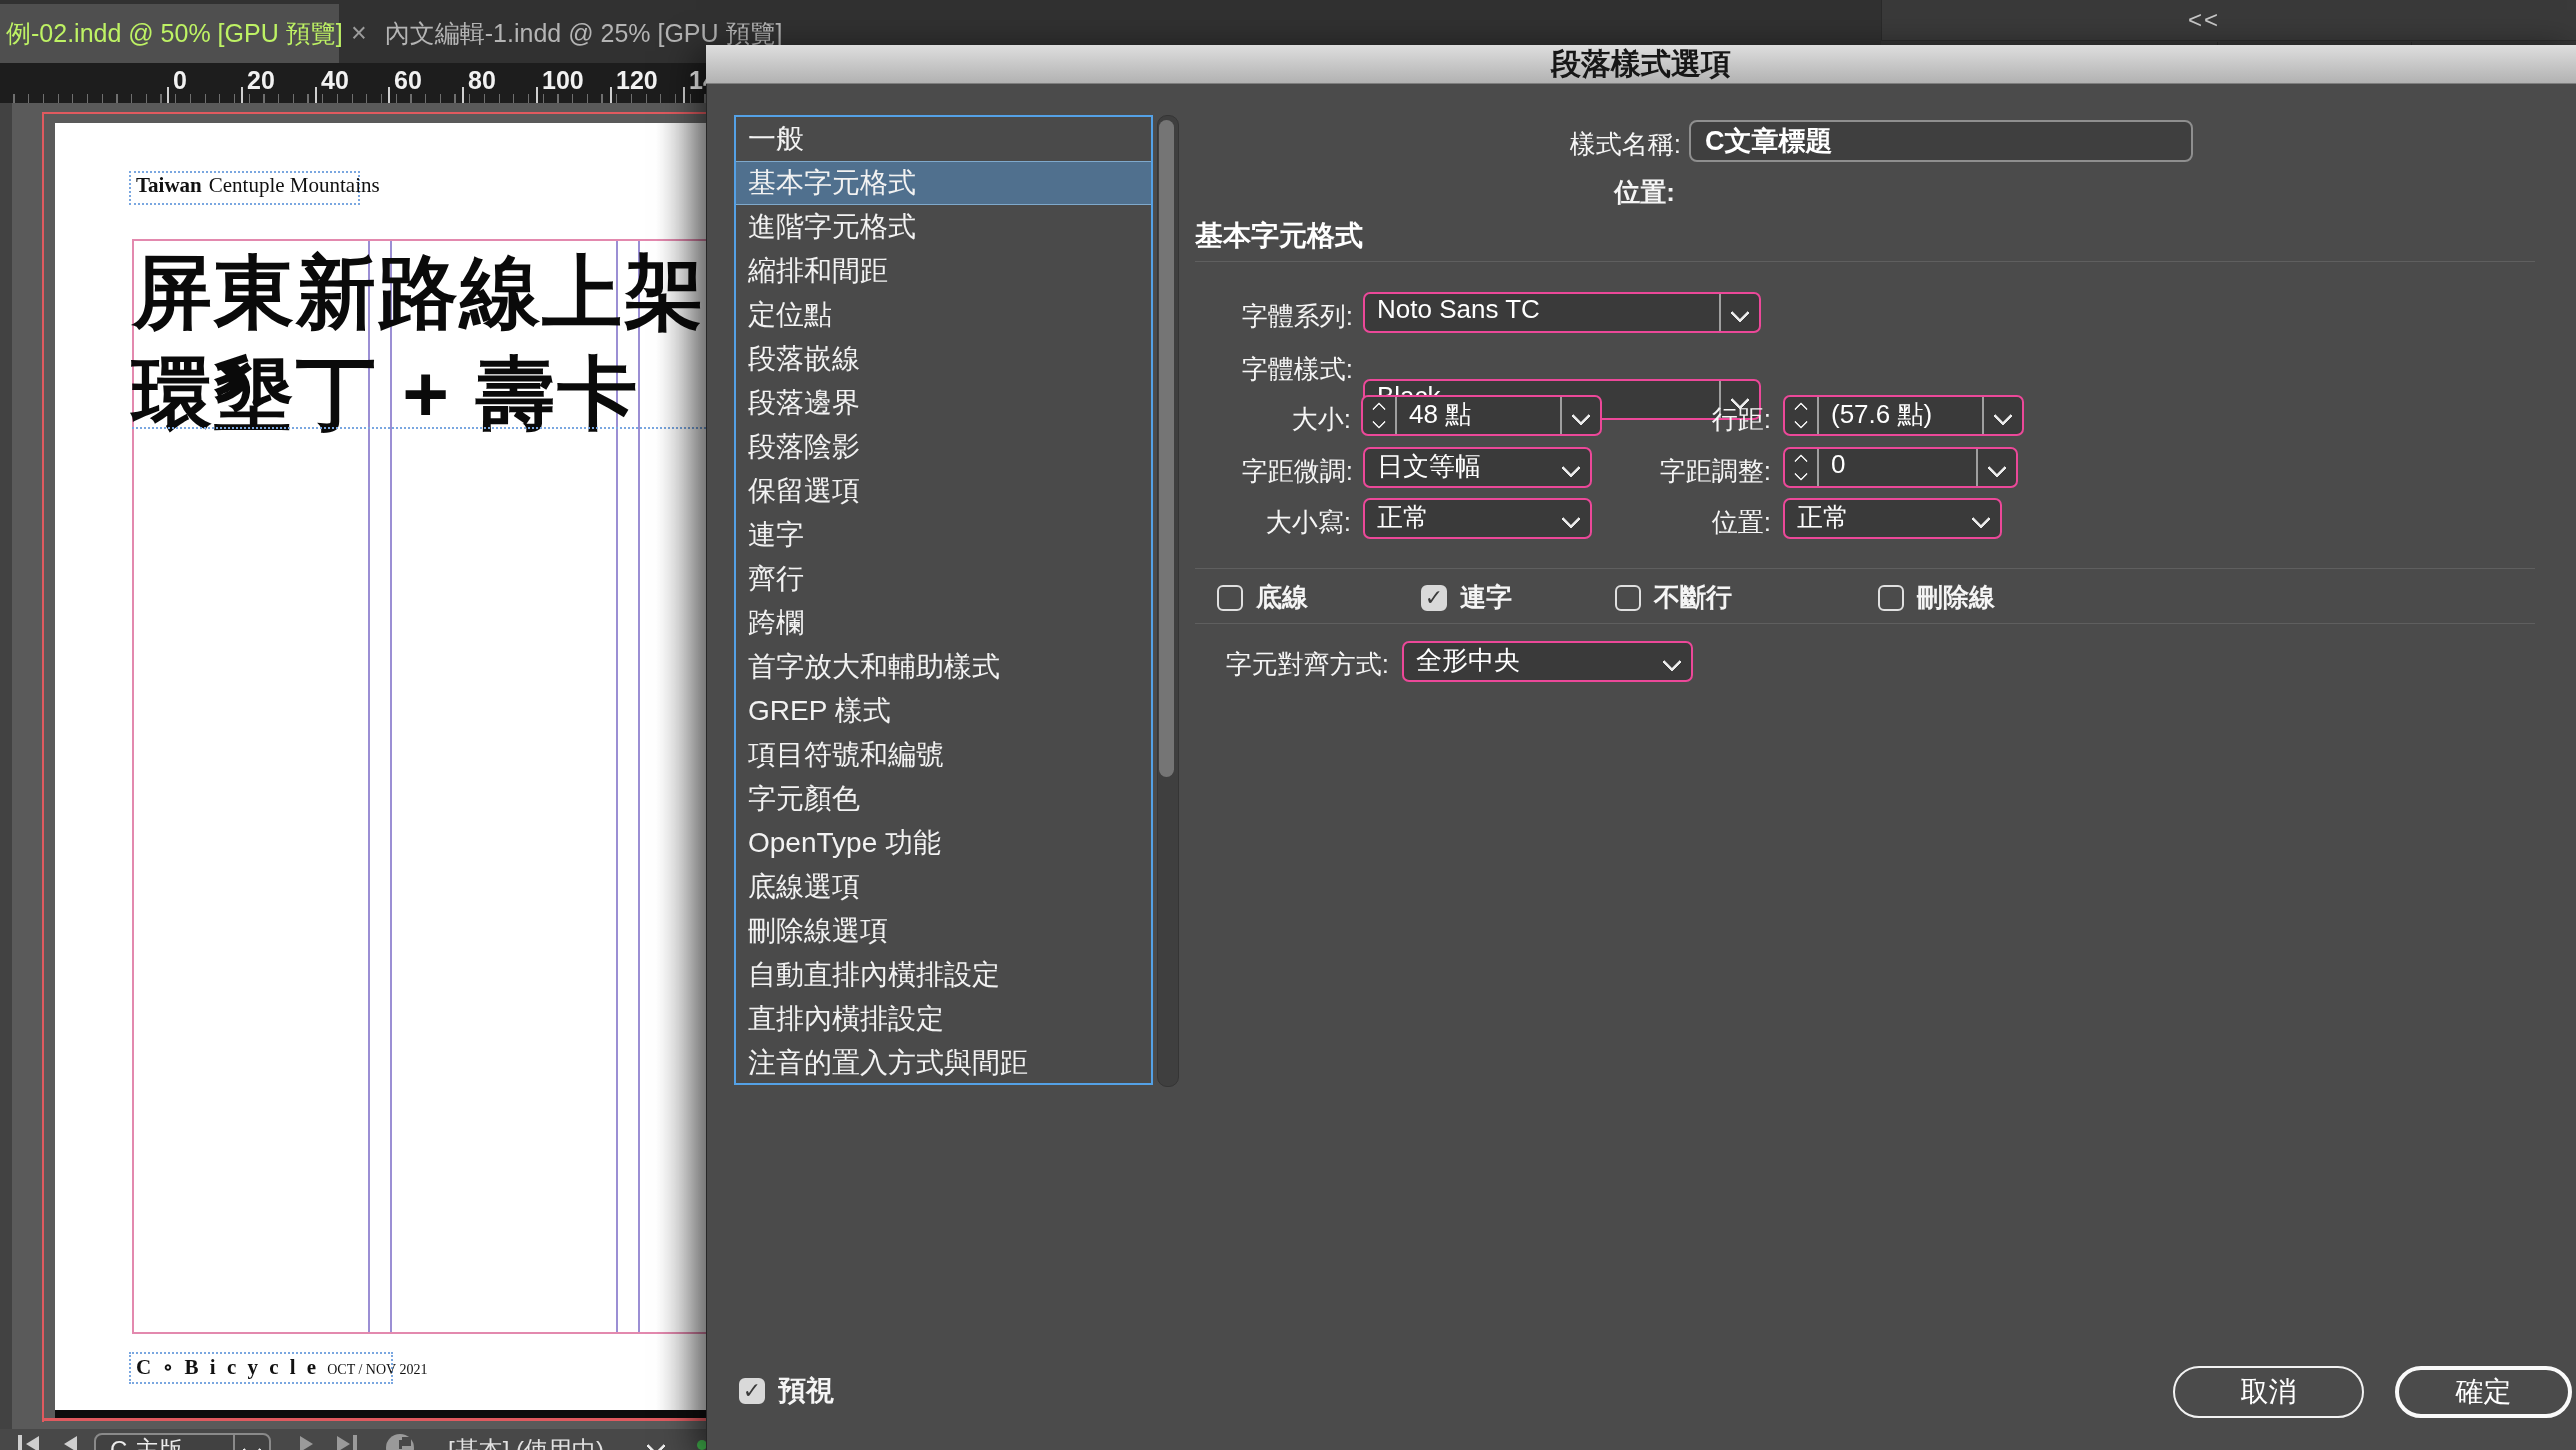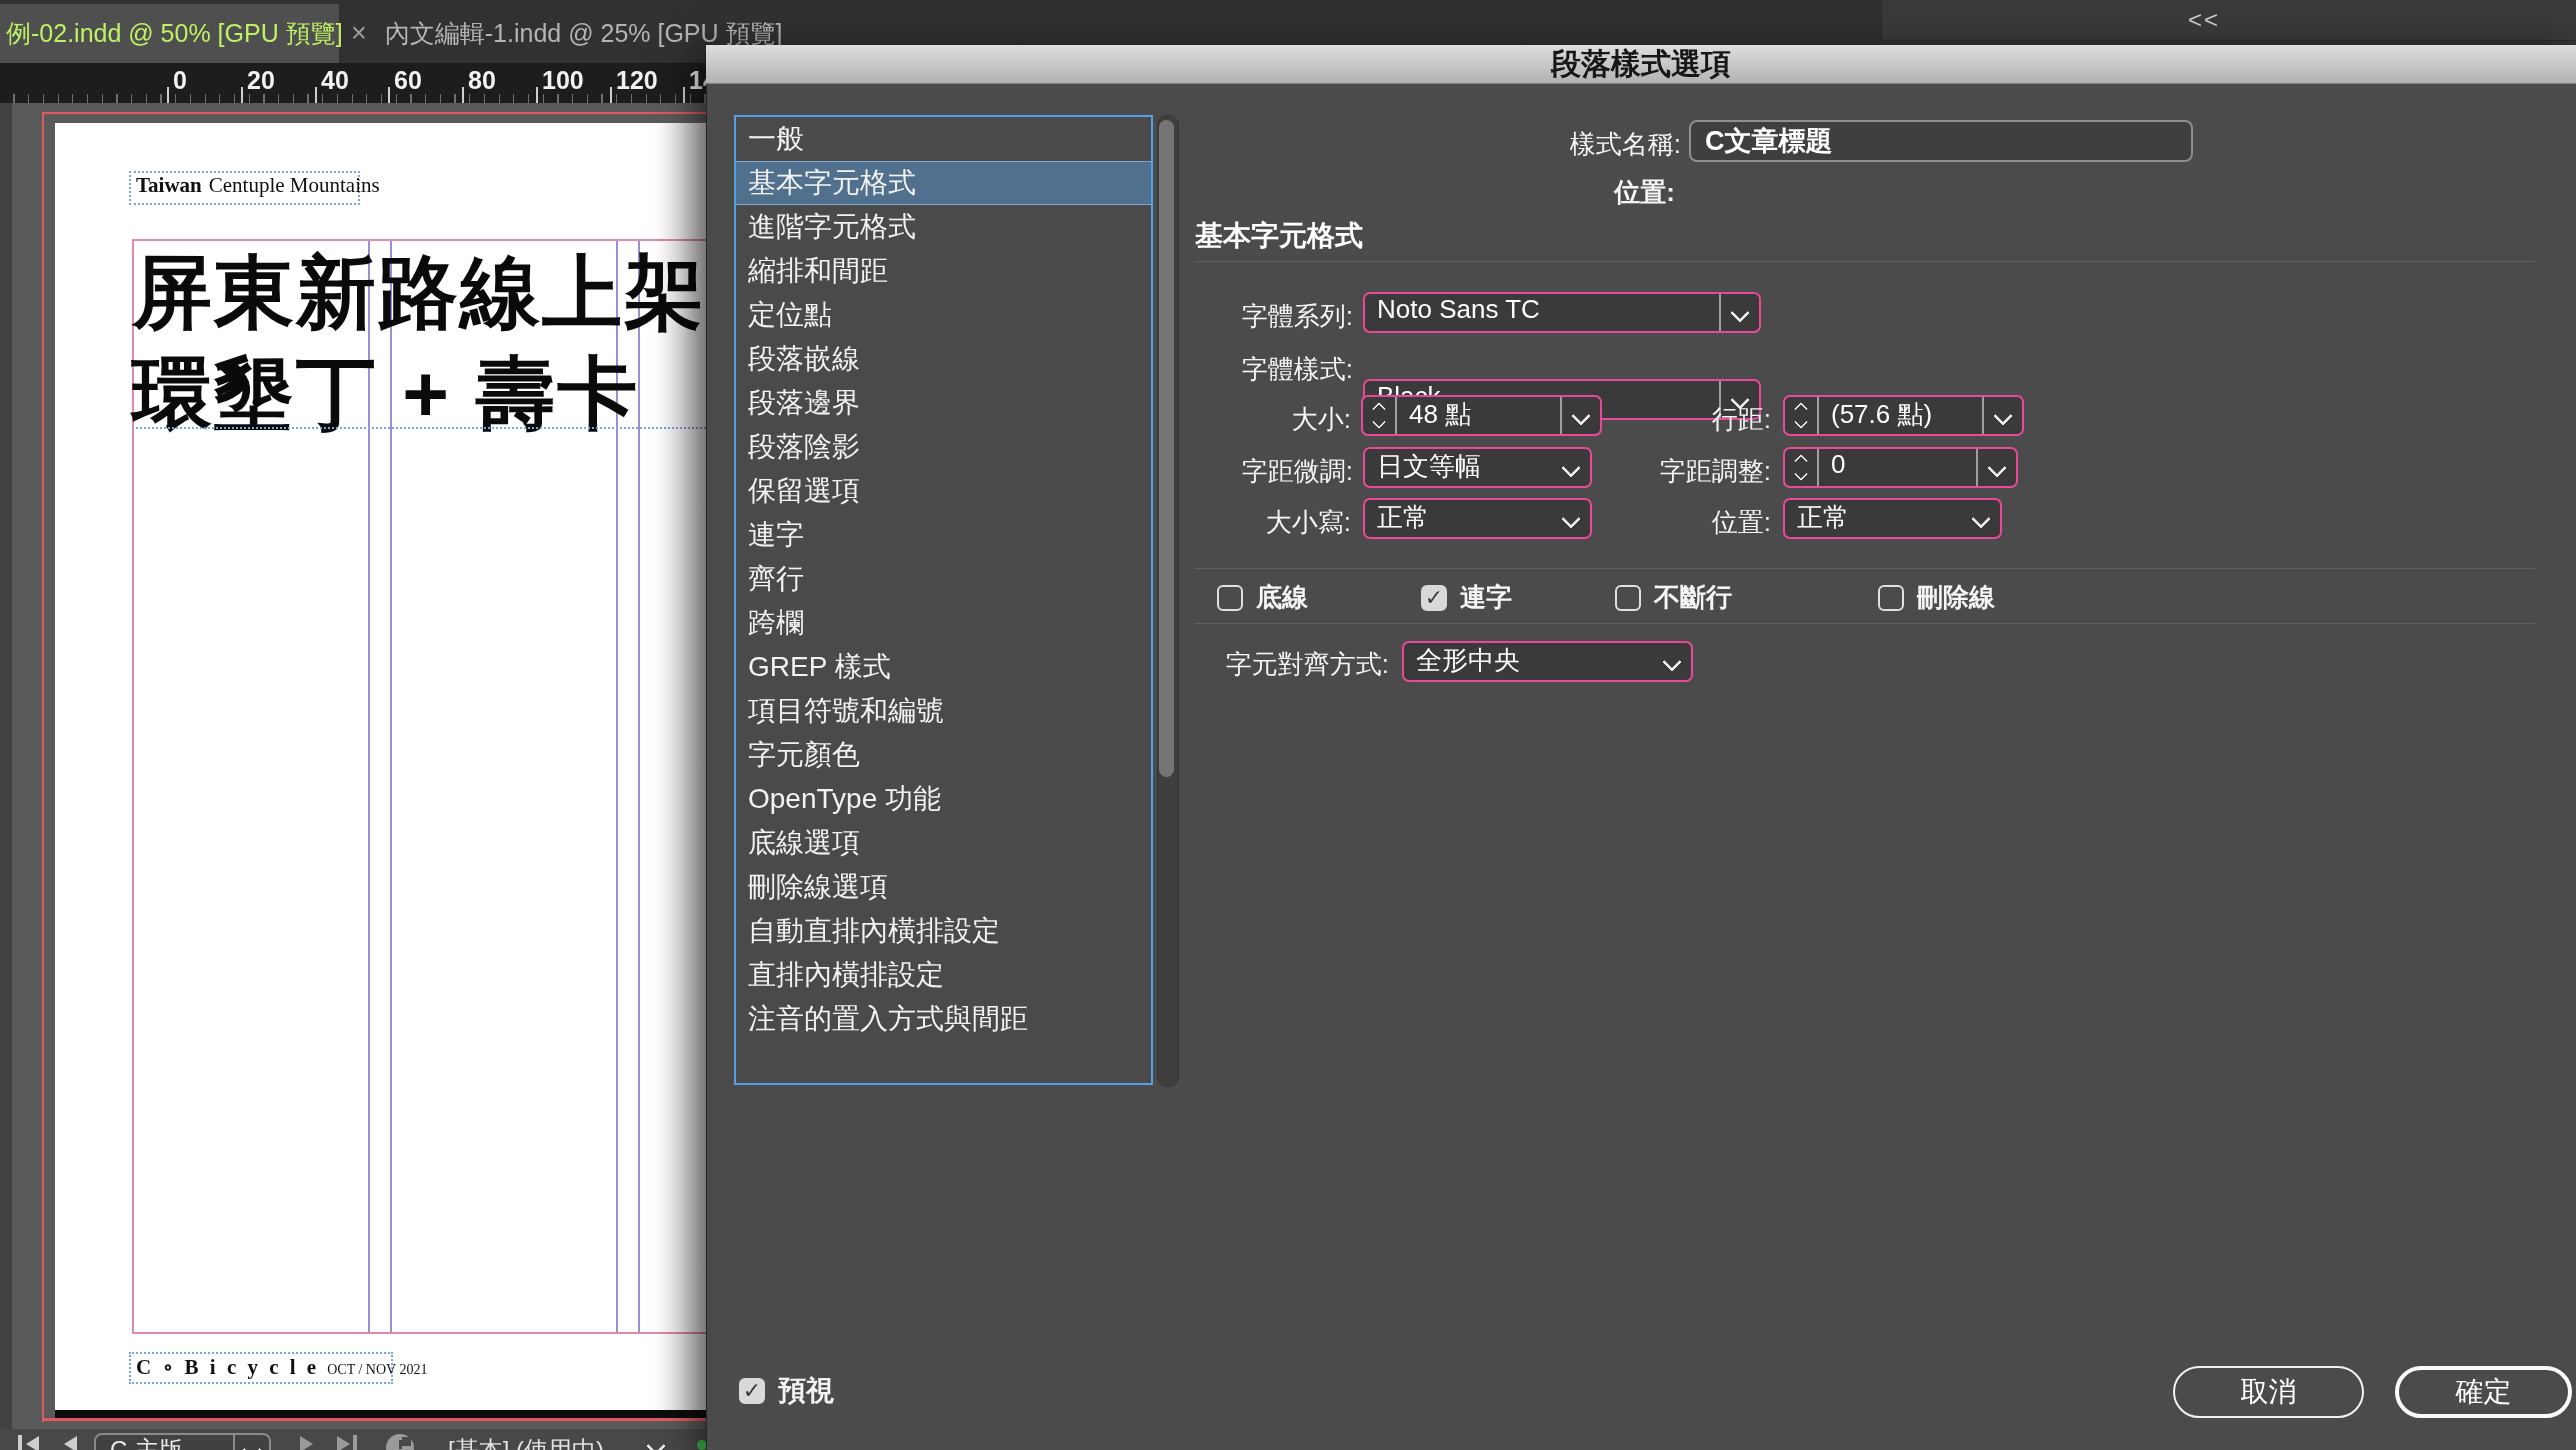--- a/index.html
+++ b/index.html
@@ -238,20 +238,21 @@
       <div class="list-item">進階字元格式</div>
       <div class="list-item">縮排和間距</div>
       <div class="list-item">定位點</div>
       <div class="list-item">段落嵌線</div>
       <div class="list-item">段落邊界</div>
       <div class="list-item">段落陰影</div>
       <div class="list-item">保留選項</div>
       <div class="list-item">連字</div>
       <div class="list-item">齊行</div>
       <div class="list-item">跨欄</div>
+      <div class="list-item">首字放大和輔助樣式</div>
       <div class="list-item">GREP 樣式</div>
       <div class="list-item">項目符號和編號</div>
       <div class="list-item">字元顏色</div>
       <div class="list-item">OpenType 功能</div>
       <div class="list-item">底線選項</div>
       <div class="list-item">刪除線選項</div>
       <div class="list-item">自動直排內橫排設定</div>
       <div class="list-item">直排內橫排設定</div>
       <div class="list-item">注音的置入方式與間距</div>
     </div>

